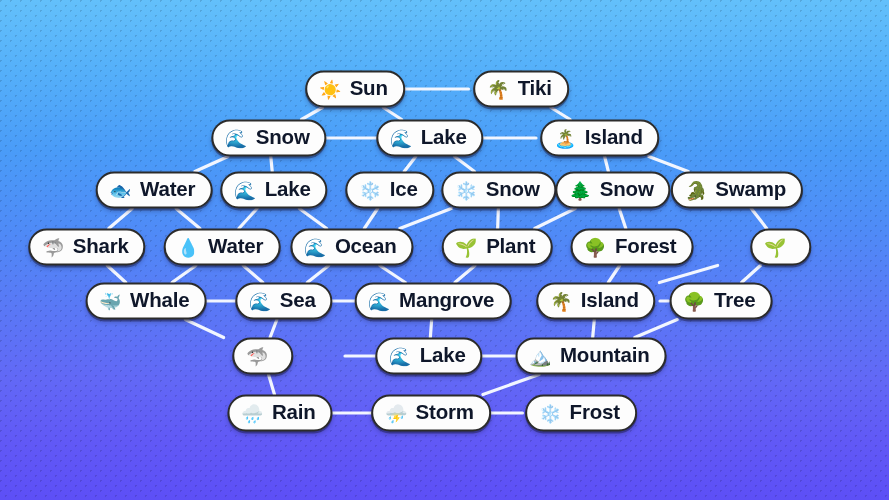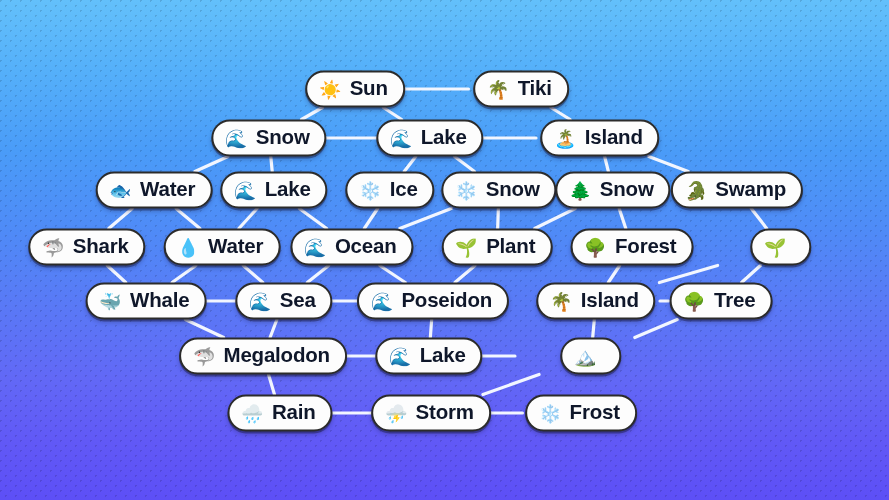--- a/index.html
+++ b/index.html
@@ -175,40 +175,40 @@
       <div class="node" style="left: 146px; top: 301px;">
         <span class="ico">🐳</span>
         <span class="lbl">Whale</span>
       </div>
       <div class="node" style="left: 284px; top: 301px;">
         <span class="ico">🌊</span>
         <span class="lbl">Sea</span>
       </div>
       <div class="node" style="left: 433px; top: 301px;">
         <span class="ico">🌊</span>
-        <span class="lbl">Poseidon</span>
+        <span class="lbl">Mangrove</span>
       </div>
       <div class="node" style="left: 596px; top: 301px;">
         <span class="ico">🌴</span>
         <span class="lbl">Island</span>
       </div>
       <div class="node" style="left: 721px; top: 301px;">
         <span class="ico">🌳</span>
         <span class="lbl">Tree</span>
       </div>
       <div class="node" style="left: 263px; top: 356px;">
         <span class="ico">🦈</span>
-        <span class="lbl">Megalodon</span>
       </div>
       <div class="node" style="left: 429px; top: 356px;">
         <span class="ico">🌊</span>
         <span class="lbl">Lake</span>
       </div>
       <div class="node" style="left: 591px; top: 356px;">
         <span class="ico">🏔️</span>
+        <span class="lbl">Mountain</span>
       </div>
       <div class="node" style="left: 280px; top: 413px;">
         <span class="ico">🌧️</span>
         <span class="lbl">Rain</span>
       </div>
       <div class="node" style="left: 431px; top: 413px;">
         <span class="ico">⛈️</span>
         <span class="lbl">Storm</span>
       </div>
       <div class="node" style="left: 581px; top: 413px;">

